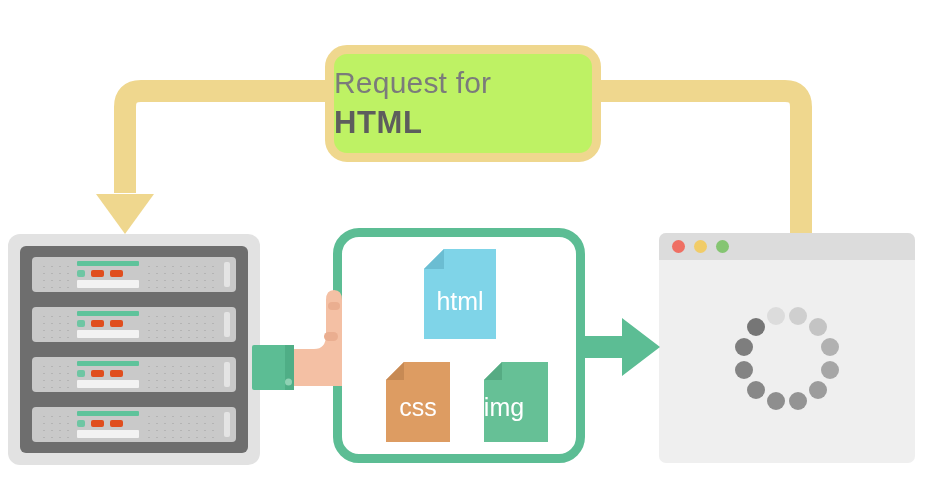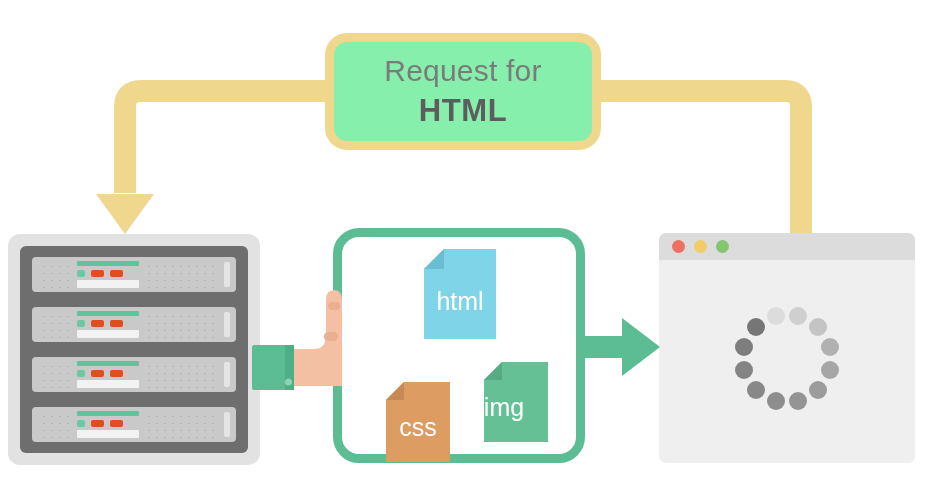--- a/index.html
+++ b/index.html
@@ -15,29 +15,29 @@
     background:#ffffff;
     overflow:hidden;
   }
 
   
   .yellow-path{position:absolute;left:0;top:0;width:936px;height:478px;pointer-events:none;}
 
   
   #request-box{
     position:absolute;
-    left:325px; top:33px;
+    left:325px; top:45px;
     width:276px; height:117px;
     box-sizing:border-box;
-    background:#86efac;
+    background:#bef264;
     border:9px solid #efd78e;
     border-radius:22px;
     display:flex;
     flex-direction:column;
-    align-items:center;
+    align-items:flex-start;
     justify-content:center;
     z-index:5;
   }
   #request-box .line1{
     font-size:30px;
     color:#7b7b7b;
     letter-spacing:0.2px;
     line-height:1.05;
   }
   #request-box .line2{
@@ -125,21 +125,21 @@
   .file-icon .label{
     position:absolute;
     left:0;right:0;
     text-align:center;
     color:#ffffff;
     font-size:25px;
     line-height:1;
   }
   #file-html{left:424px; top:249px; width:72px; height:90px; z-index:7;}
   #file-html .label{top:40px;}
-  #file-css {left:386px; top:362px; width:64px; height:80px; z-index:7;margin-top:20px;}
+  #file-css {left:386px; top:362px; width:64px; height:80px; z-index:7;}
   #file-css .label{top:33px;}
   #file-img {left:460px; top:362px; width:64px; height:80px; z-index:7;padding-left:24px;}
   #file-img .label{top:33px;}
 
   
   #delivery-arrow{position:absolute;left:576px;top:314px;width:84px;height:66px;z-index:6;}
 
   
   #browser-window{
     position:absolute;

